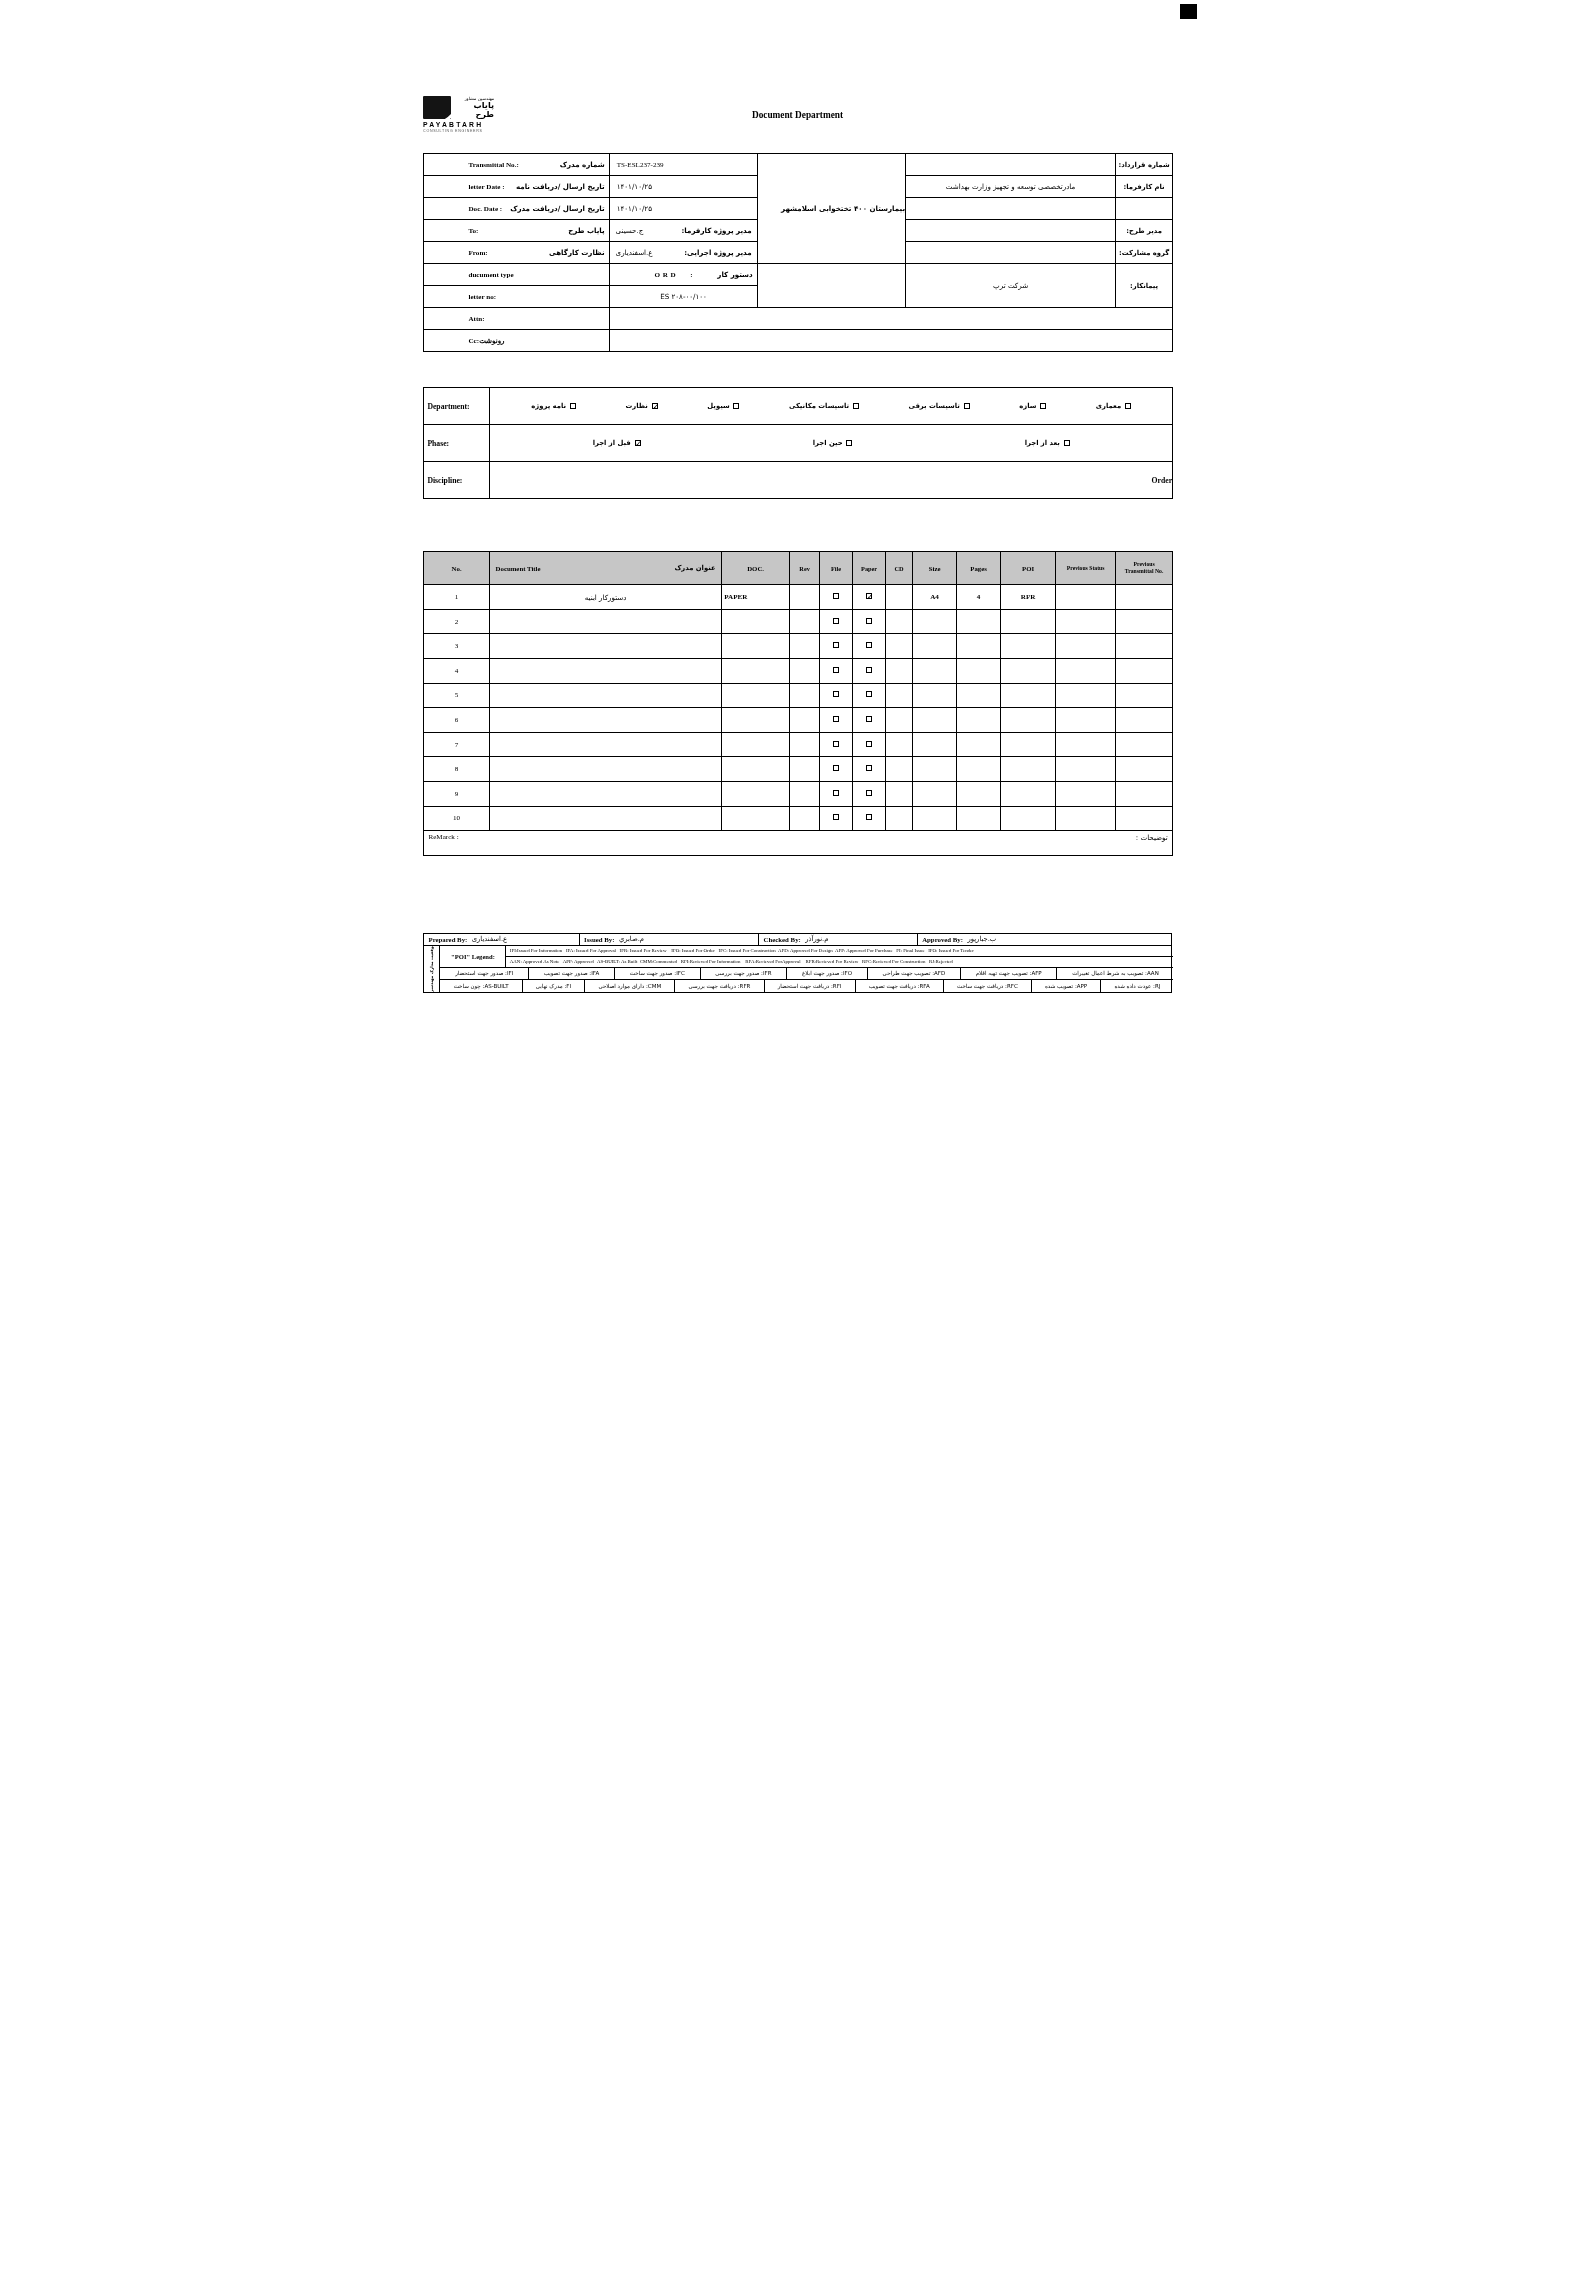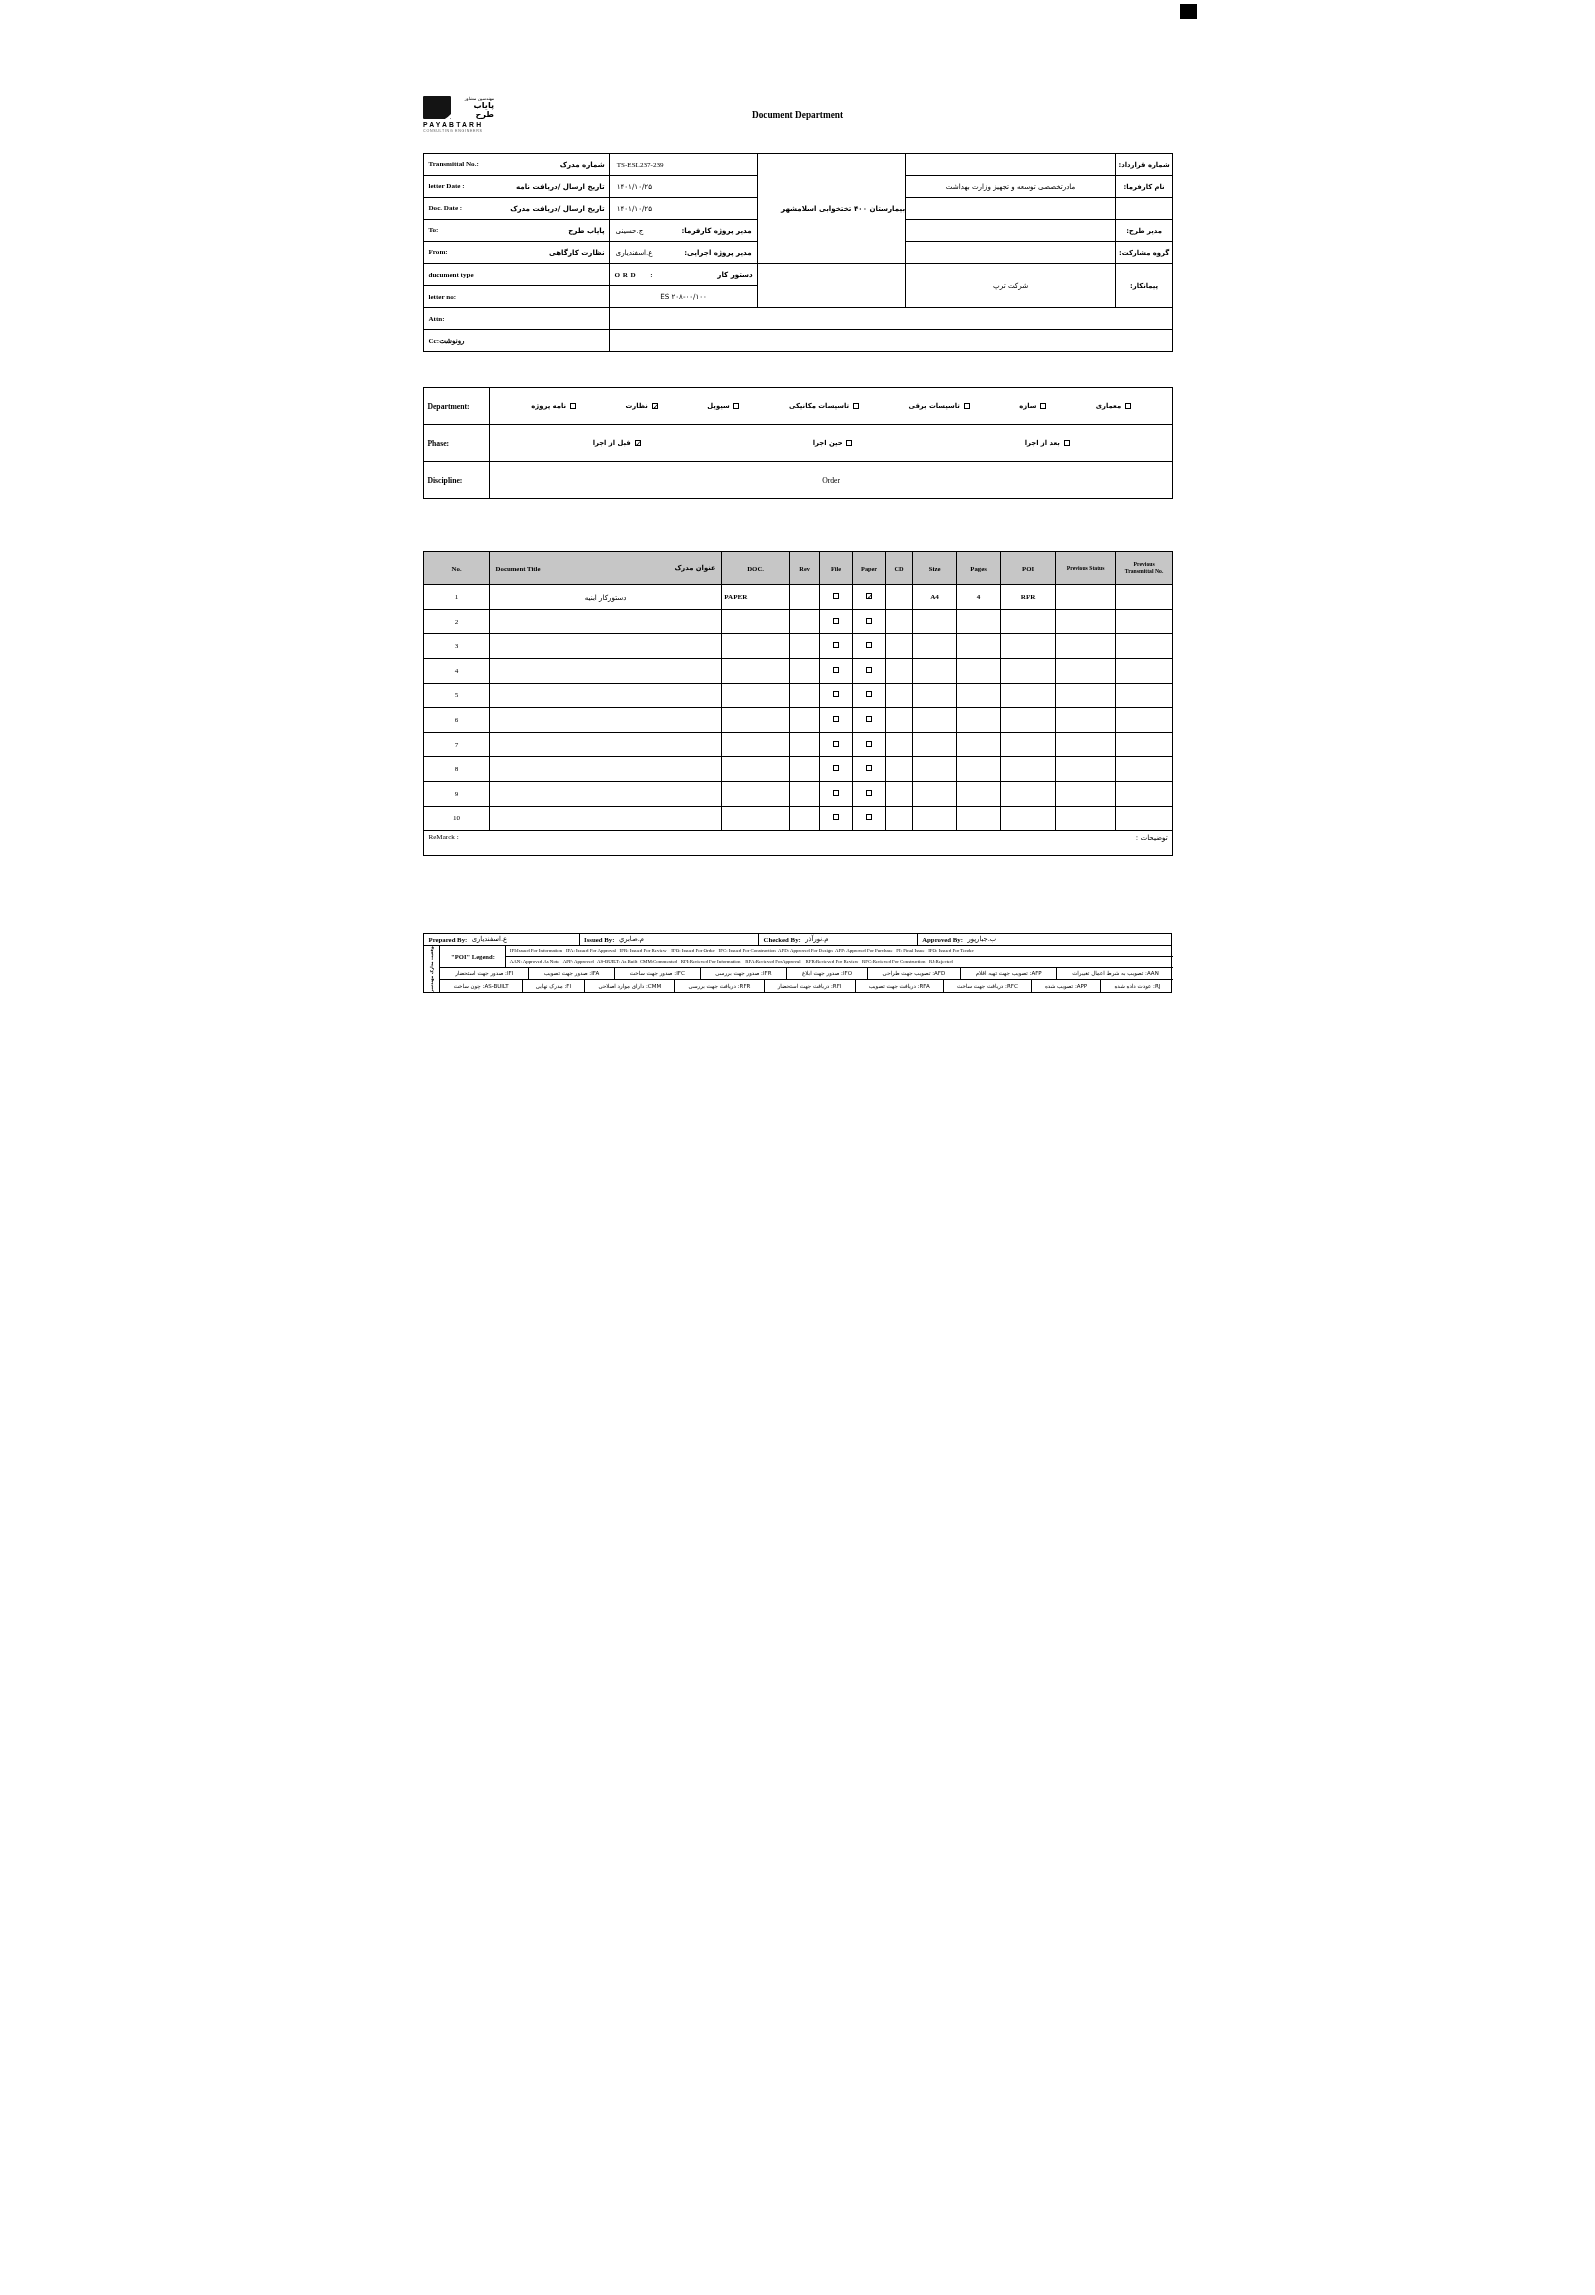--- a/index.html
+++ b/index.html
@@ -23,21 +23,21 @@
   .logo-sub{font-size:3.6px;letter-spacing:0.7px;color:#555;font-family:"Liberation Sans",sans-serif;}
 
   
   table{border-collapse:collapse;table-layout:fixed;width:749px;border:1.1px solid #000;}
   td,th{border:0.5px solid #000;vertical-align:middle;font-size:7.1px;overflow:hidden;}
   .b{font-weight:bold;}
   .c{text-align:center;}
   .pl{padding-left:6.6px;}
   .fa{direction:rtl;font-family:"DejaVu Sans","Liberation Serif",sans-serif;}
   .en{font-family:"Liberation Serif",serif;}
-  .flex{display:flex;justify-content:space-between;height:100%;padding:0 4.4px;}
+  .flex{display:flex;align-items:center;justify-content:space-between;height:100%;padding:0 4.4px;margin-left:40px;}
   .flex-rtl{display:flex;direction:rtl;align-items:center;justify-content:space-between;height:100%;padding:0 5.5px;}
 
   .t1{margin-top:15.3px;}
   .t1 tr{height:22px;}
   .t1 .project{text-align:right;font-weight:bold;}
   .t1 .rl{text-align:center;font-size:6.8px;}
   .t1 .rv{text-align:center;}
   .ord-group{display:flex;align-items:center;}
   .ord-value{letter-spacing:2.7px;font-weight:bold;}
   .ord-colon{margin-left:12px;font-weight:bold;}
@@ -45,21 +45,21 @@
 
   .t2{margin-top:35px;}
   .t2 tr{height:37px;}
   .t2 .rowlab{padding-left:3.3px;font-weight:bold;font-size:7.7px;}
   .options{display:flex;direction:rtl;align-items:center;justify-content:space-around;height:100%;padding:0 16.4px;}
   .cb-item{direction:ltr;display:inline-flex;align-items:center;gap:3.8px;}
   .cb-label{font-family:"DejaVu Sans",sans-serif;font-weight:bold;font-size:6.8px;direction:rtl;}
   .checkbox{display:inline-block;width:6px;height:6px;border:0.5px solid #000;position:relative;background:#fff;flex:0 0 auto;}
   .checkbox.checked::after{content:"\2713";position:absolute;left:0;top:-2.2px;font-size:7.1px;font-weight:bold;
         font-family:"DejaVu Sans",sans-serif;}
-  .order-cell{text-align:center;font-size:7.7px;}
+  .order-cell{text-align:right;font-size:7.7px;font-weight:bold;}
 
   .t3{margin-top:52px;}
   .t3 thead tr{height:33px;background:#c6c6c6;}
   .t3 thead th{font-weight:bold;font-size:6.8px;}
   .t3 thead th.small{font-size:6.3px;}
   .t3 thead th.tiny{font-size:5.7px;line-height:1.25;padding:0 3.3px;}
   .t3 tbody tr{height:24.6px;}
   .t3 .title-head{display:flex;align-items:center;justify-content:space-between;padding:0 5.5px;gap:32px;}
   .t3 td.doc-cell{padding-left:2.2px;font-weight:bold;}
   .remark-row{height:68px;}

